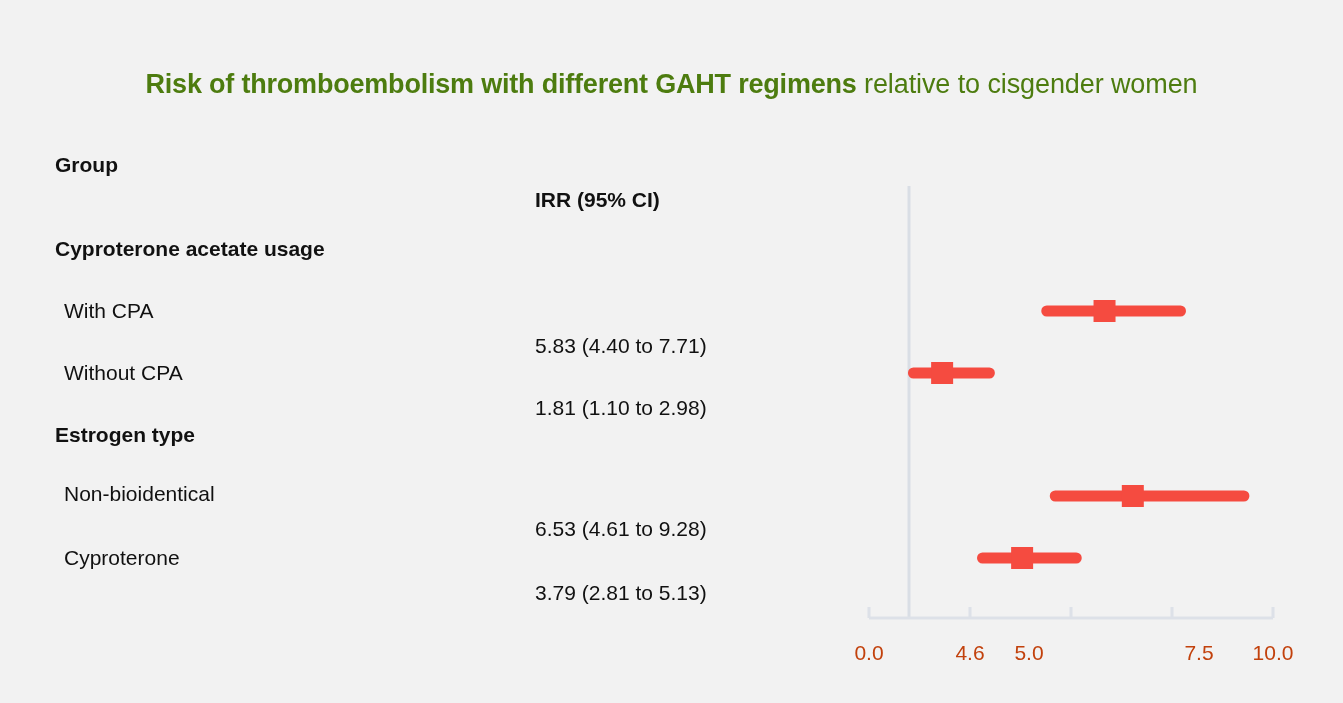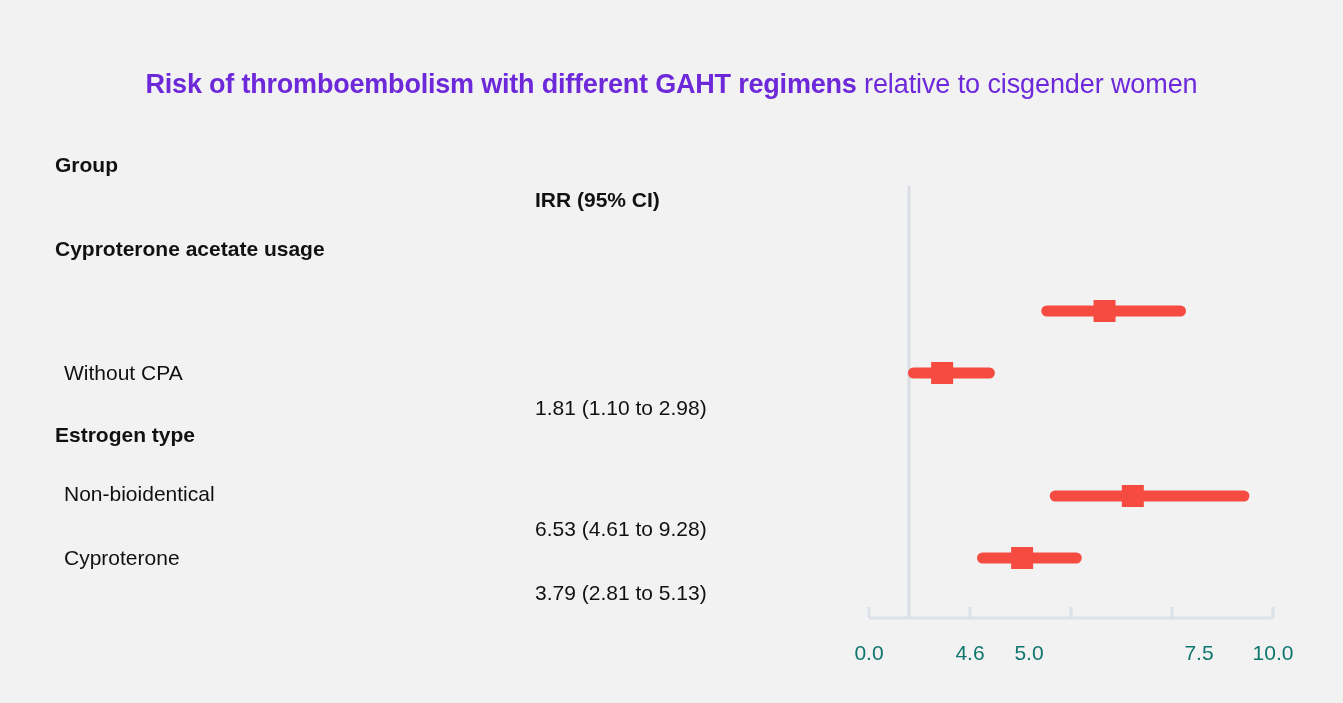--- a/index.html
+++ b/index.html
@@ -24,21 +24,21 @@
   
   #title {
     position: absolute;
     left: 0;
     top: 64px;
     width: 1343px;
     text-align: center;
     font-size: 27px;
     line-height: 40px;
     white-space: nowrap;
-    color: #6d28d9;
+    color: #4d7c0f;
   }
   #title .t-strong {
     font-weight: 700;
     letter-spacing: -0.2px;
   }
   #title .t-light {
     font-weight: 500;
     letter-spacing: -0.1px;
   }
 
@@ -98,21 +98,21 @@
     pointer-events: none;
   }
   #plot svg {
     display: block;
   }
 
   .tick-label {
     position: absolute;
     font-size: 21px;
     line-height: 26px;
-    color: #0f766e;
+    color: #c2410c;
     transform: translateX(-50%);
     white-space: nowrap;
   }
 </style>
 </head>
 <body style="background: rgb(242, 242, 242);">
 
 <div id="figure">
 
   <div id="title">
@@ -124,20 +124,24 @@
     <div class="t-row is-header" style="top:151px;">
       <span class="cell-group">Group</span>
       <span class="cell-value">IRR (95% CI)</span>
     </div>
 
     <div class="t-row is-section" style="top:235px;">
       <span class="cell-group">Cyproterone acetate usage</span>
       <span class="cell-value"></span>
     </div>
 
+    <div class="t-row is-item" style="top:297px;">
+      <span class="cell-group">With CPA</span>
+      <span class="cell-value">5.83 (4.40 to 7.71)</span>
+    </div>
 
     <div class="t-row is-item" style="top:359px;">
       <span class="cell-group">Without CPA</span>
       <span class="cell-value">1.81 (1.10 to 2.98)</span>
     </div>
 
     <div class="t-row is-section" style="top:421px;">
       <span class="cell-group">Estrogen type</span>
       <span class="cell-value"></span>
     </div>

